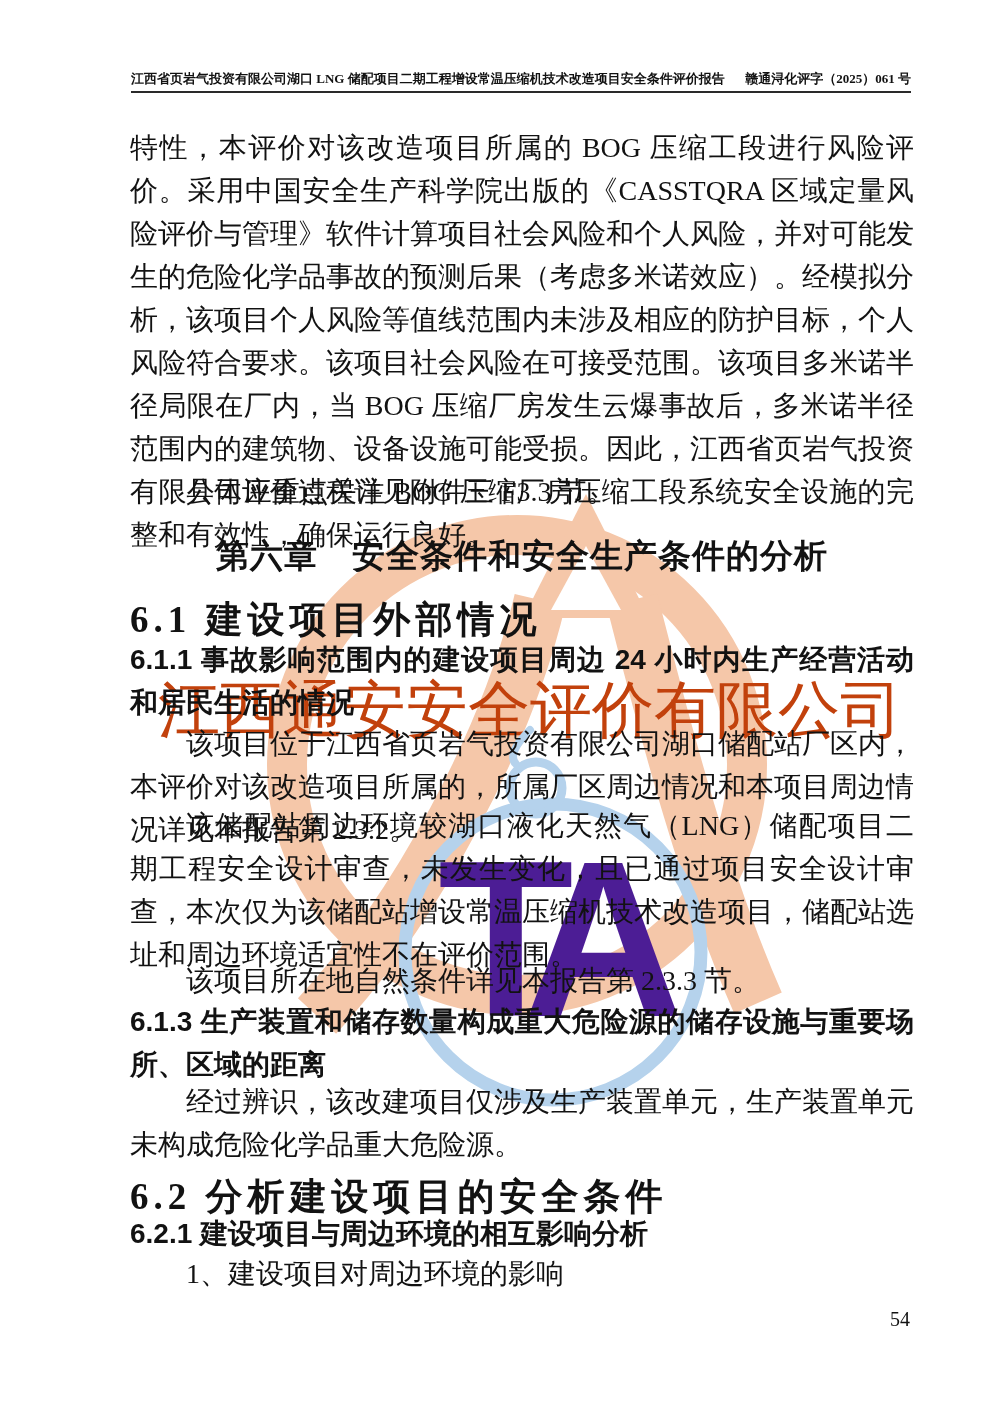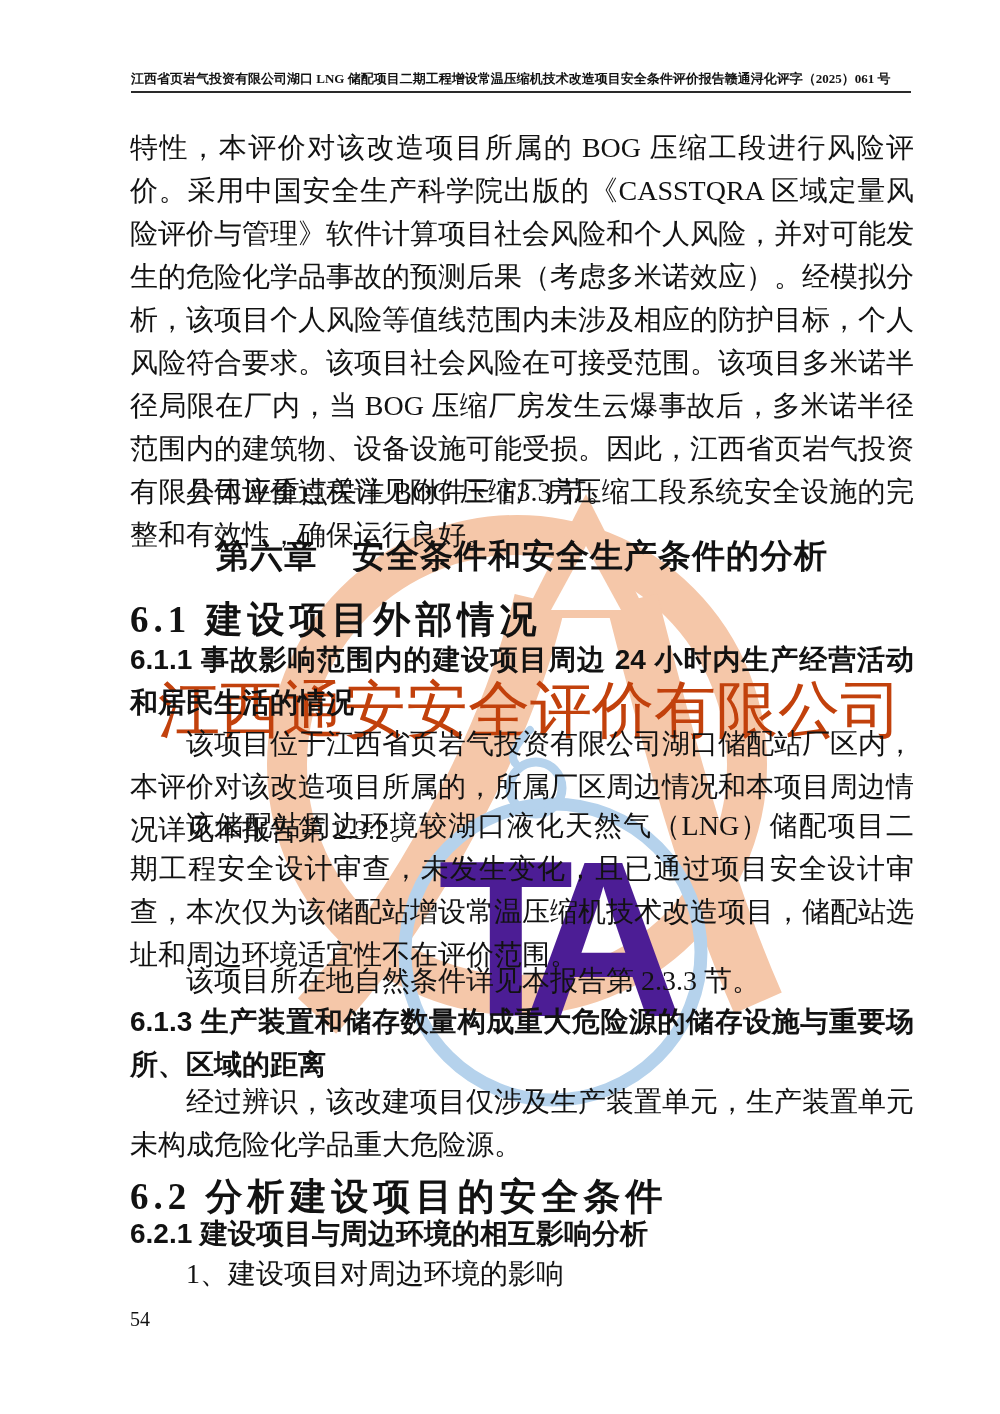--- a/index.html
+++ b/index.html
@@ -25,21 +25,21 @@
   .wm-ta{
     position:absolute;left:438px;top:828px;
     font-family:"Liberation Sans","DejaVu Sans",sans-serif;
     font-size:222px;font-weight:bold;line-height:1;
     color:#4c1d95;letter-spacing:-34px;
   }
   
   .txt-layer{position:absolute;inset:0;z-index:10;}
   .hdr{
     position:absolute;left:131px;top:70px;width:780px;
-    display:flex;justify-content:flex-start;align-items:flex-end;
+    display:flex;justify-content:space-between;align-items:flex-end;
     font-size:13px;font-weight:bold;
     border-bottom:2px solid #2a2a2a;padding-bottom:3px;
     white-space:nowrap;
   }
   .blk{position:absolute;left:130px;width:784px;font-size:28px;line-height:43px;
        text-align:justify;word-break:break-all;}
   .ind{text-indent:2em;}
   .chapter{
     position:absolute;left:130px;width:784px;text-align:center;
     font-family:"Liberation Sans","DejaVu Sans",sans-serif;
@@ -51,21 +51,21 @@
     font-family:"Liberation Serif","DejaVu Serif",serif;
   }
   .hh{ 
     position:absolute;left:130px;width:784px;
     font-family:"Liberation Sans","DejaVu Sans",sans-serif;
     font-size:28px;font-weight:bold;line-height:43px;
     text-align:justify;word-break:break-all;
   }
   .pagenum{
     position:absolute;left:130px;top:1308px;width:780px;
-    text-align:left;font-size:20px;
+    text-align:right;font-size:20px;
   }
 </style>
 </head>
 <body>
 
 <div class="page">
 
   <div class="wm-layer">
     <svg class="wm-logo" width="570" height="560" viewBox="0 0 570 560">
       <circle cx="282" cy="277" r="230" fill="none" stroke="#f5c7a9" stroke-width="40"></circle>

